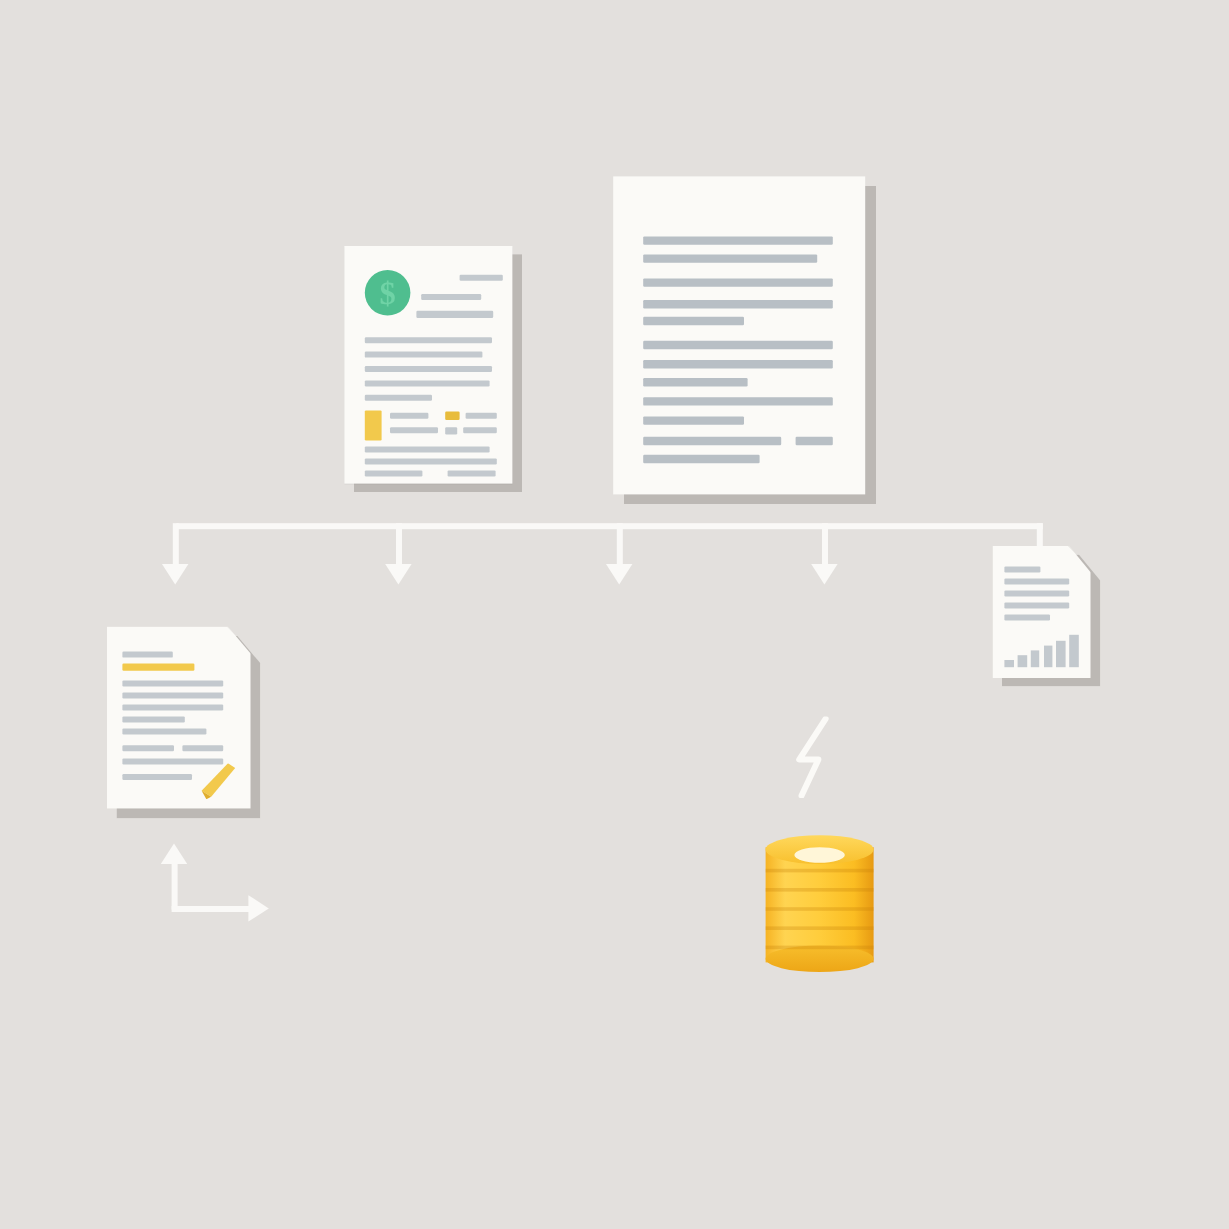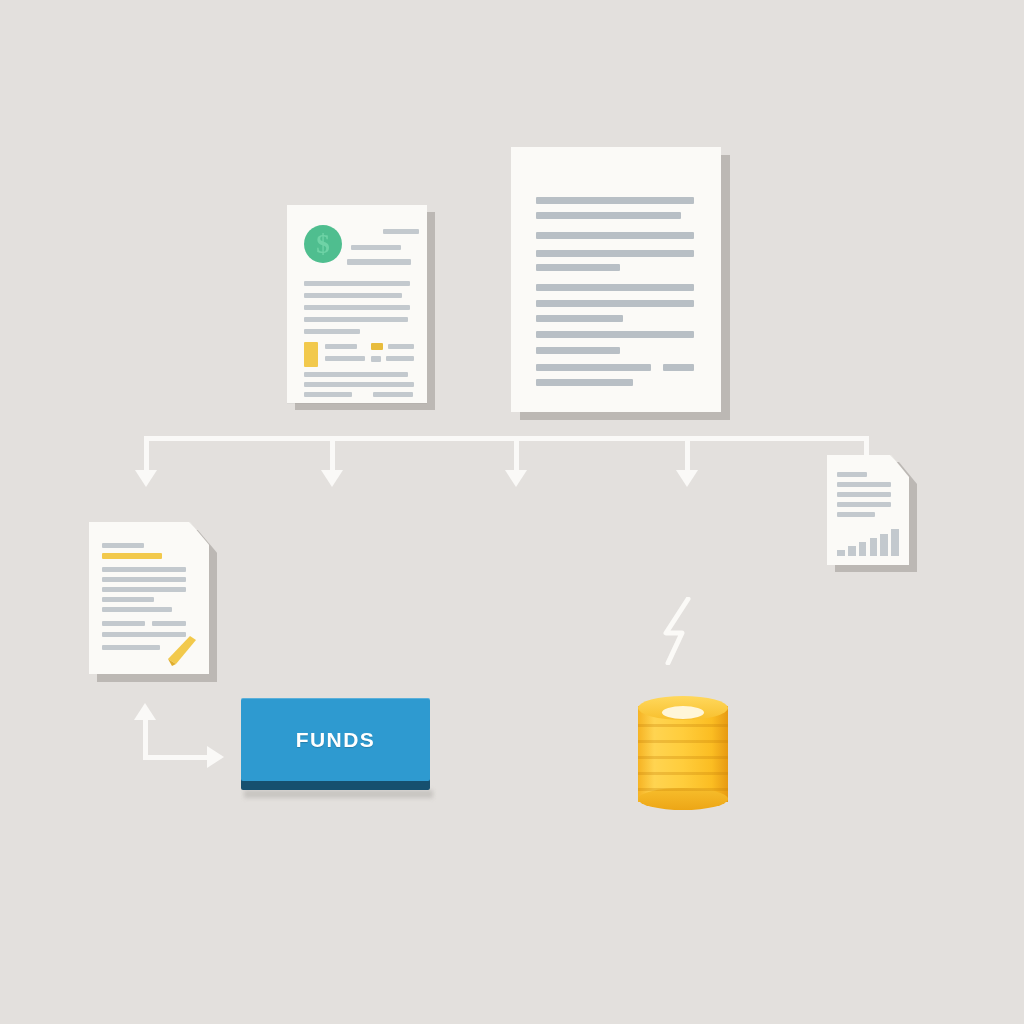--- a/index.html
+++ b/index.html
@@ -194,27 +194,20 @@
         <div class="bar" style="left: 43.3333px; width: 7.83333px; height: 22.44px; background: rgb(195, 201, 206);"></div>
         <div class="bar" style="left: 54.1667px; width: 7.83333px; height: 27.06px; background: rgb(195, 201, 206);"></div>
       </div>
   </div>
 
   <div class="conn" style="left:143px;top:755px;width:70px;height:5px;"></div>
   <div class="conn" style="left:143px;top:718px;width:5px;height:40px;"></div>
   <div class="arrow-up" style="left:134px;top:703px;"></div>
   <div class="arrow-right" style="left:207px;top:746px;"></div>
 
-  <div class="node" id="funds-btn">
-    <div id="funds-shadow"></div>
-    <div id="funds-edge"></div>
-    <div id="funds-face">
-      <span id="funds-label">FUNDS</span>
-    </div>
-  </div>
 
   <svg id="bolt" viewBox="0 0 42 68">
     <path d="M30 2 L8 36 L24 36 L10 66" fill="none" stroke="#FBFAF7" stroke-width="5" stroke-linecap="round" stroke-linejoin="round"></path>
   </svg>
 
   <div class="node" id="coins">
     <div class="coin-body"></div>
     <div id="coin-bottom"></div>
     <div class="coin-ridge" style="top:34px;"></div>
     <div class="coin-ridge" style="top:50px;"></div>

